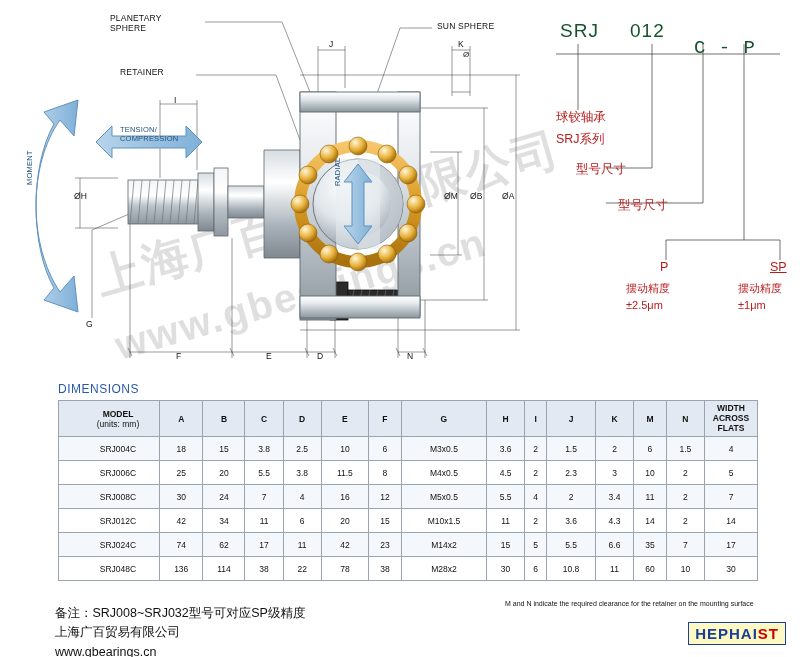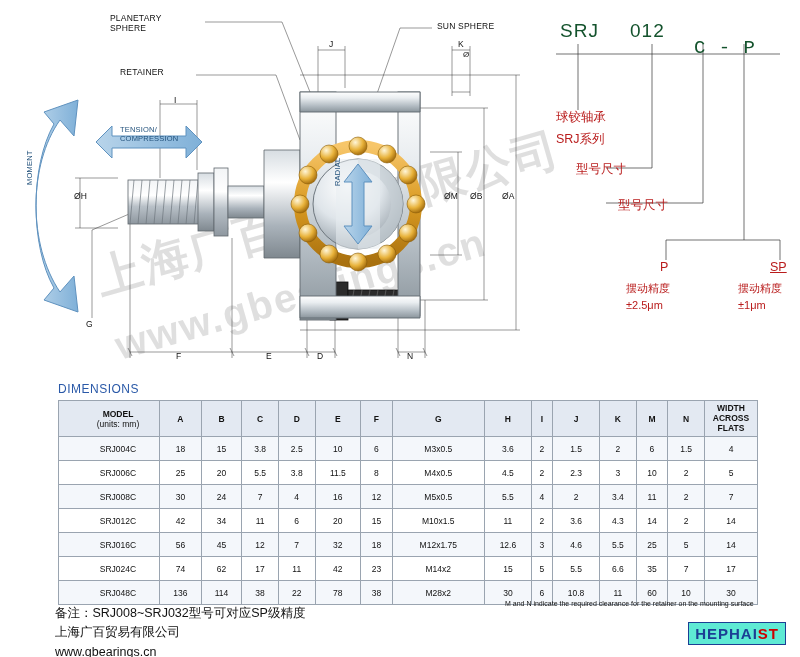--- a/index.html
+++ b/index.html
@@ -103,21 +103,21 @@
     font-size:12.5px;line-height:1.55;color:#111;
   }
   .foot .url{font-family:"Liberation Sans",sans-serif;}
 
   
   .logo{
     position:absolute;right:14px;bottom:12px;
     display:flex;align-items:center;
     border:1px solid #1b3f94;
     padding:2px 6px;
-    background:#5eead4;
+    background:#fef9c3;
   }
   .logo .t1{color:#1b3f94;font-weight:bold;font-size:15px;letter-spacing:1px;}
   .logo .t2{color:#c00;font-weight:bold;font-size:15px;letter-spacing:1px;}
 </style>
 </head>
 <body>
 
 <div class="wrap">
 
   <div class="watermark">
@@ -453,37 +453,20 @@
           <td>M10x1.5</td>
           <td>11</td>
           <td>2</td>
           <td>3.6</td>
           <td>4.3</td>
           <td>14</td>
           <td>2</td>
           <td>14</td>
         </tr>
         <tr>
-          <td class="model">SRJ016C</td>
-          <td>56</td>
-          <td>45</td>
-          <td>12</td>
-          <td>7</td>
-          <td>32</td>
-          <td>18</td>
-          <td>M12x1.75</td>
-          <td>12.6</td>
-          <td>3</td>
-          <td>4.6</td>
-          <td>5.5</td>
-          <td>25</td>
-          <td>5</td>
-          <td>14</td>
-        </tr>
-        <tr>
           <td class="model">SRJ024C</td>
           <td>74</td>
           <td>62</td>
           <td>17</td>
           <td>11</td>
           <td>42</td>
           <td>23</td>
           <td>M14x2</td>
           <td>15</td>
           <td>5</td>

